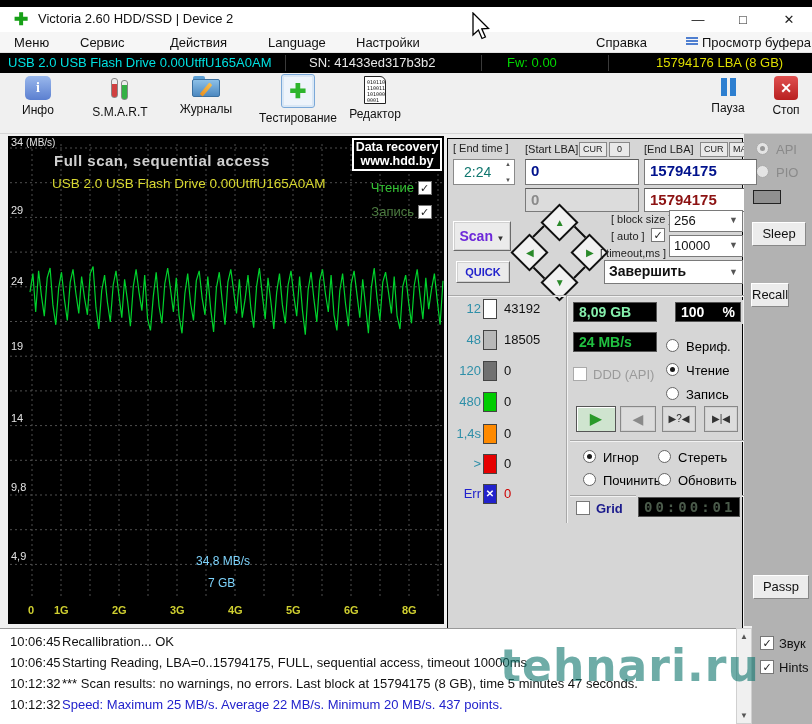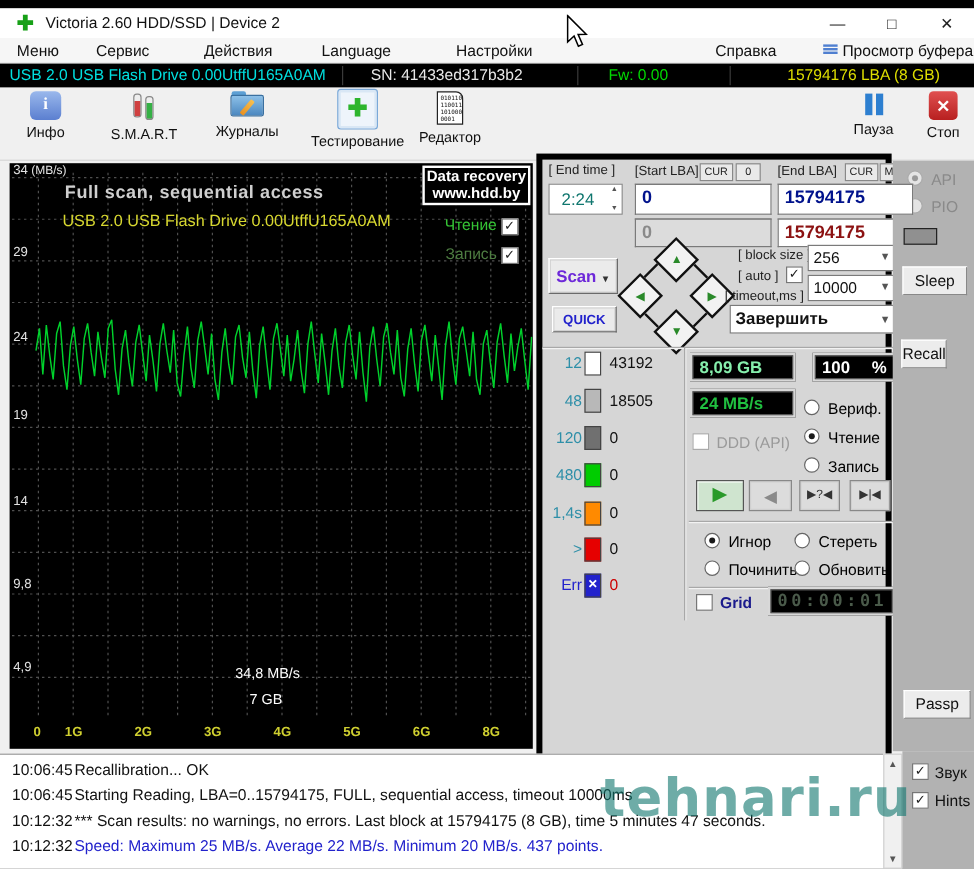--- a/index.html
+++ b/index.html
@@ -50,35 +50,35 @@
   #graph svg { position:absolute; left:0; top:0; }
   .gl { stroke:#4f4f4f; stroke-width:1; stroke-dasharray:2,3; }
   .ytick { position:absolute; left:3px; width:30px; color:#e2e2e2; font-size:11px; }
   .yunit { position:absolute; left:18px; top:1px; color:#e2e2e2; font-size:10px; }
   .xtick { position:absolute; top:468px; color:#cfcf30; font-size:11px; font-weight:bold; }
   #gtitle { position:absolute; left:46px; top:16px; color:#cfcfcf; font-size:15px; font-weight:bold; letter-spacing:.5px; }
   #gsub { position:absolute; left:44px; top:40px; color:#d8d830; font-size:13.5px; }
   #promo { position:absolute; left:344px; top:2px; width:90px; height:33px; background:#000; border:2px solid #fff; color:#fff; font-weight:bold; font-size:12.5px; text-align:center; line-height:14px; }
   .legrow { position:absolute; font-size:13px; }
   .leglabel { display:inline-block; width:58px; text-align:right; }
-  .annot { position:absolute; color:#ffffff; font-size:12px; }
+  .annot { position:absolute; color:#7dd3fc; font-size:12px; }
 
   
   .btn3d { background:#ebebeb; border:1px solid #8a8a8a; border-top-color:#fff; border-left-color:#fff; border-bottom-color:#6a6a6a; border-right-color:#6a6a6a; box-shadow:0 0 0 1px #d0d0d0 inset; text-align:center; color:#111; }
   .cb { width:14px; height:14px; background:#fff; border:1px solid #777; display:inline-flex; align-items:center; justify-content:center; font-size:11px; color:#222; line-height:12px; }
   .radio { width:13px; height:13px; border-radius:50%; background:#fff; border:1px solid #666; display:inline-block; position:relative; vertical-align:-2px; }
   .radio.sel::after { content:''; position:absolute; left:3px; top:3px; right:3px; bottom:3px; border-radius:50%; background:#1a1a1a; }
   .radio.dis { background:#e4e4e4; border-color:#aaa; }
   .radio.dis.sel::after { background:#999; }
   .combo { position:absolute; background:#fff; border:1px solid #7a7a7a; font-size:13px; color:#111; padding:2px 4px; }
   .combo .chev { position:absolute; right:4px; top:4px; font-size:9px; color:#555; }
   .lcd { position:absolute; background:#000; border:2px solid #d8d8d8; box-shadow:0 0 0 1px #555 inset; font-weight:bold; font-size:14px; padding:2px 6px; }
 
   
-  #panel { position:absolute; left:447px; top:128px; width:296px; height:544px; background:#d6d6d6; border:5px solid #000000; font-size:13px; }
+  #panel { position:absolute; left:447px; top:138px; width:296px; height:544px; background:#d6d6d6; border:1px solid #000000; font-size:13px; }
   .lbl { position:absolute; font-size:11px; color:#222; white-space:nowrap; }
   .mini { position:absolute; font-size:9px; padding:0 3px; height:15px; line-height:13px; background:#e9e9e9; border:1px solid #888; color:#222; }
   .numin { position:absolute; background:#fff; border:1px solid #7a7a7a; border-top-color:#5a5a5a; font-weight:bold; font-size:15px; padding:2px 5px; }
   .hdiv { position:absolute; height:1px; background:#a8a8a8; box-shadow:0 1px 0 #f2f2f2; }
   .vdiv { position:absolute; width:1px; background:#a8a8a8; box-shadow:1px 0 0 #f2f2f2; }
   .ctrrow-label { position:absolute; width:32px; text-align:right; color:#2e8fa8; font-size:13px; }
   .swatch { position:absolute; left:35px; width:14px; height:20px; border:1px solid #444; text-align:center; color:#fff; font-size:10px; line-height:18px; font-weight:bold; }
   .ctrval { position:absolute; left:56px; font-size:13px; color:#111; }
   .diam { position:absolute; width:27px; height:27px; background:#f2f2f2; border:2px solid #111; transform:rotate(45deg); display:flex; align-items:center; justify-content:center; }
   .diam span { transform:rotate(-45deg); color:#2a8a2a; font-size:10px; }
@@ -118,21 +118,21 @@
     <span class="winbtn" style="left:681px">—</span>
     <span class="winbtn" style="left:726px">□</span>
     <span class="winbtn" style="left:772px">✕</span>
   </div>
 
   <div id="menubar">
     <span class="menuitem" style="left:14px">Меню</span>
     <span class="menuitem" style="left:80px">Сервис</span>
     <span class="menuitem" style="left:170px">Действия</span>
     <span class="menuitem" style="left:268px">Language</span>
-    <span class="menuitem" style="left:380px">Настройки</span>
+    <span class="menuitem" style="left:356px">Настройки</span>
     <span class="menuitem" style="left:596px">Справка</span>
     <span id="buficon">
         <span></span>
         <span></span>
         <span></span>
       </span>
     <span class="menuitem" style="left:702px">Просмотр буфера</span>
   </div>
 
   <div id="devbar">

